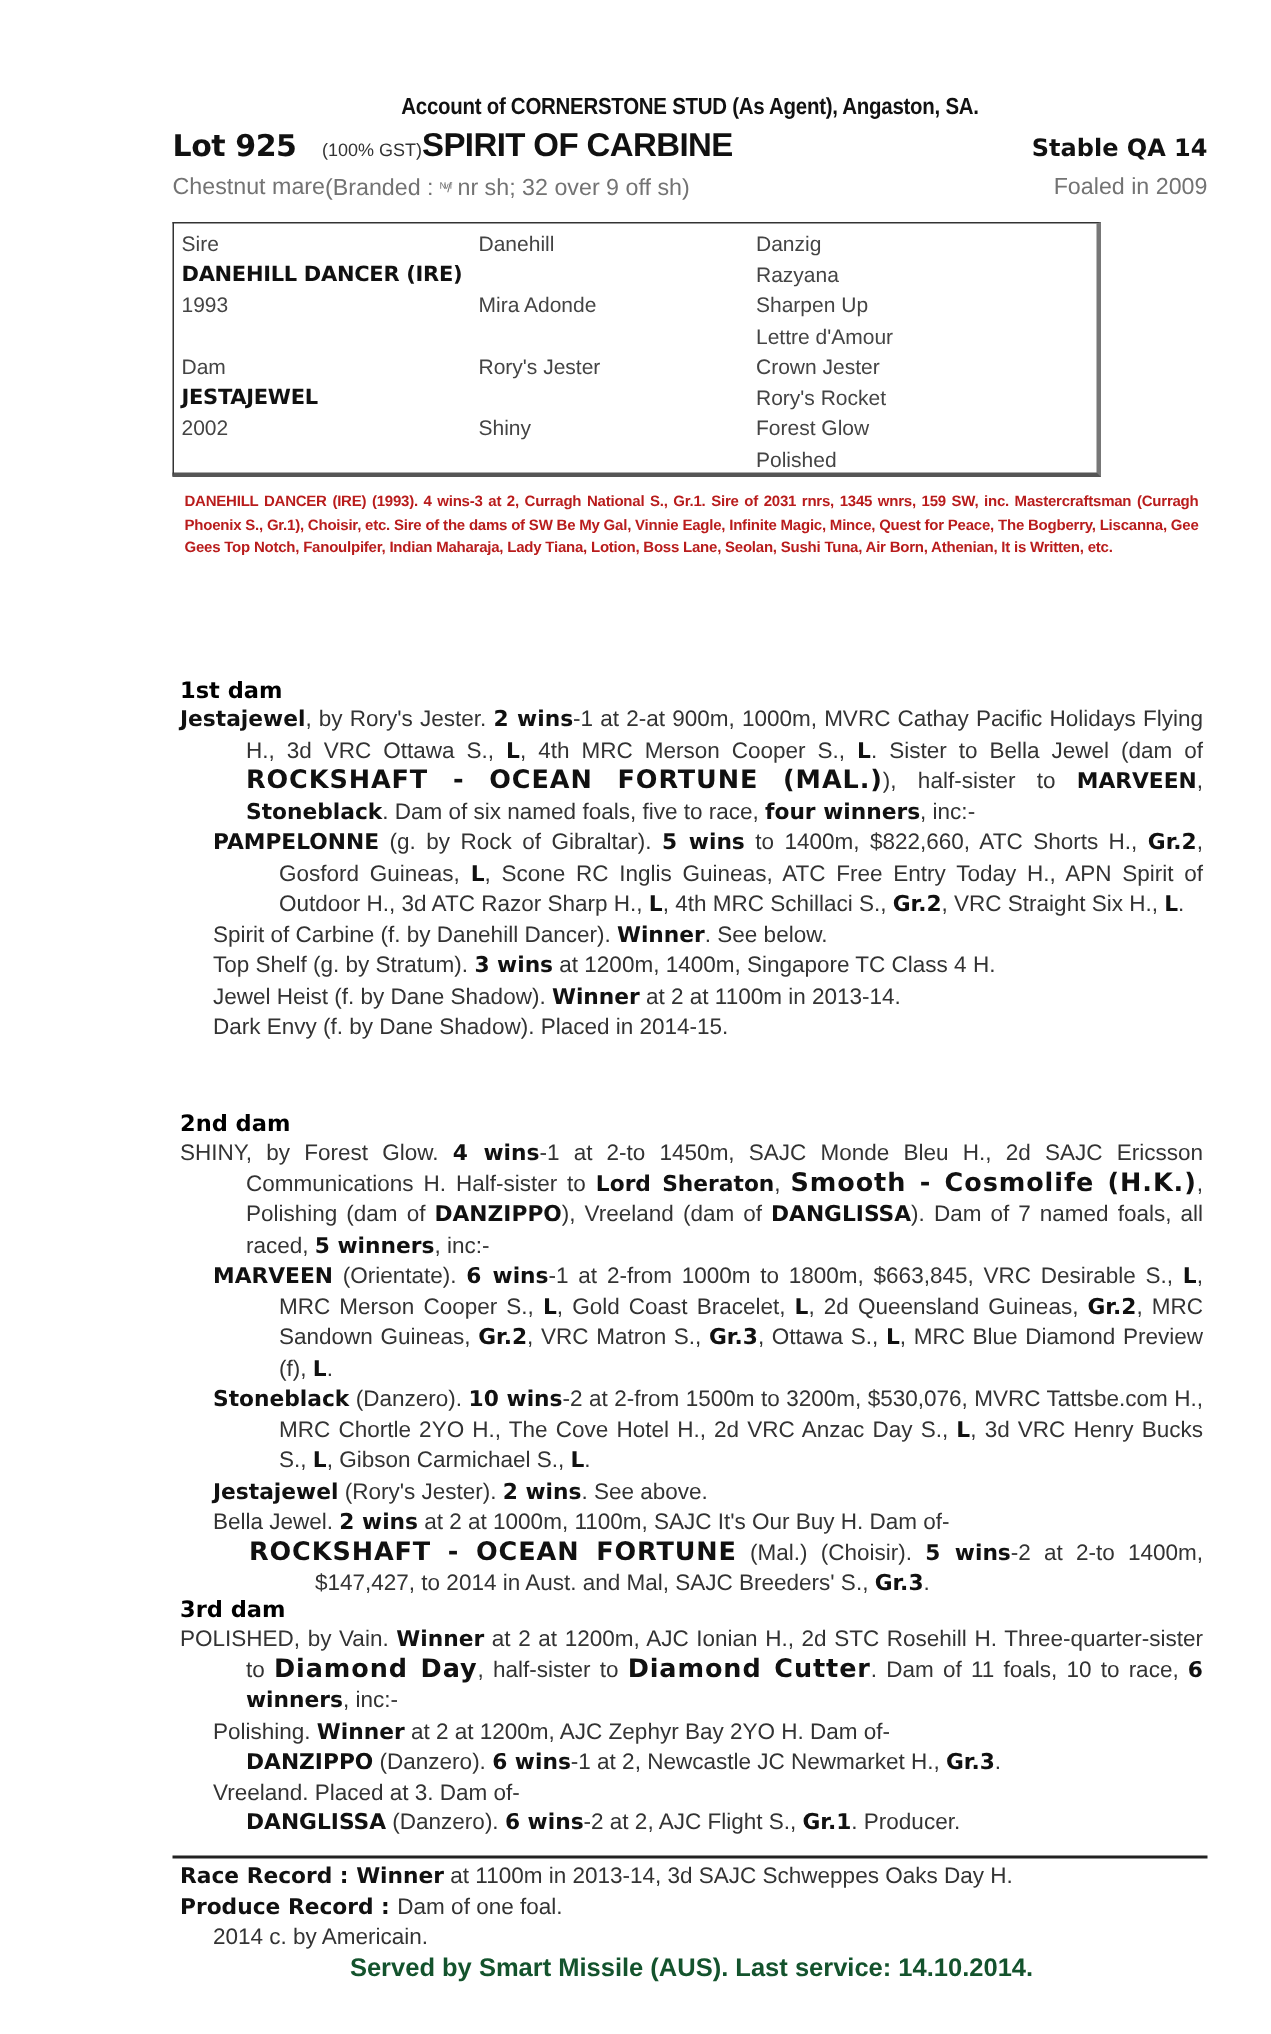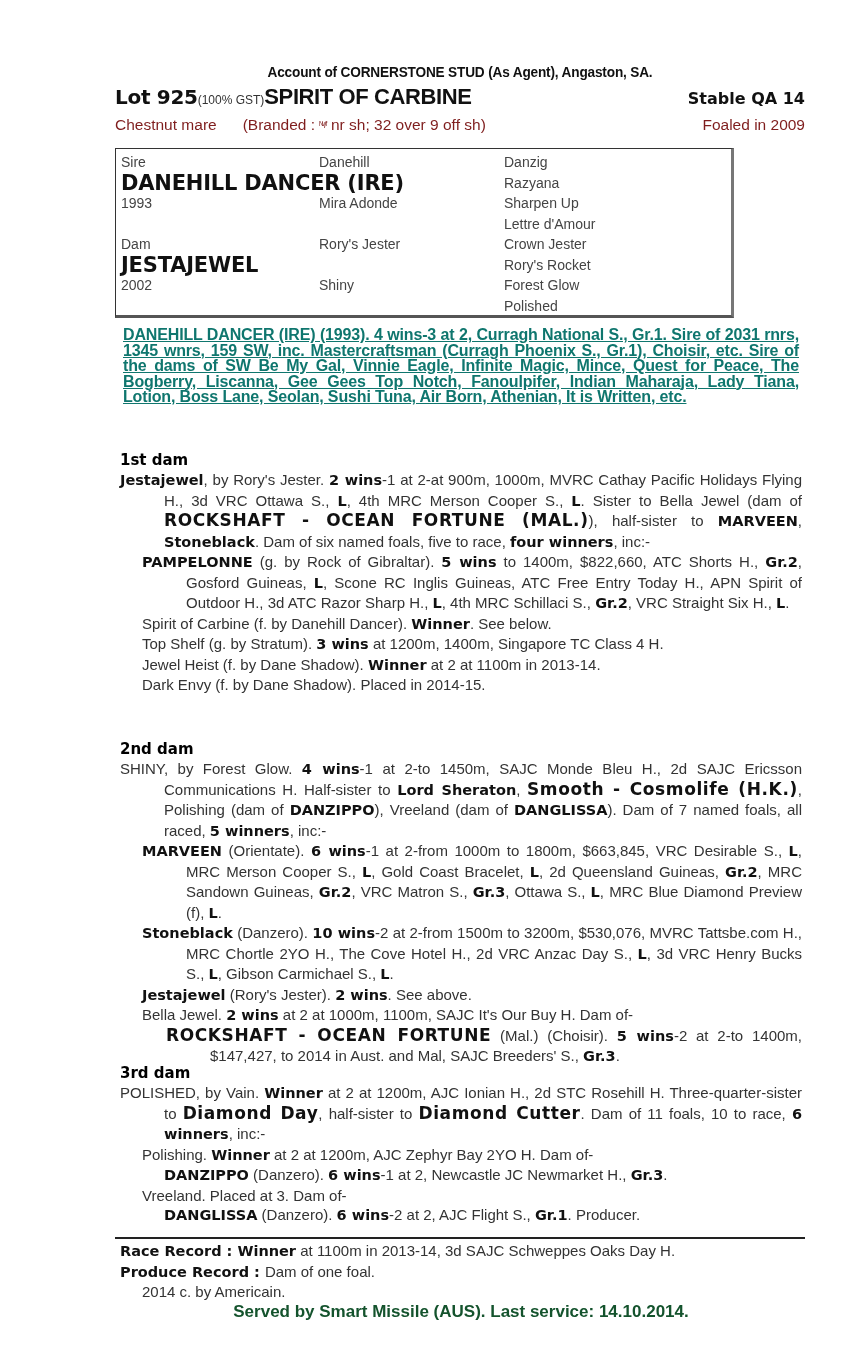--- a/index.html
+++ b/index.html
@@ -1,40 +1,40 @@
 <!DOCTYPE html>
 <html><head>
   <meta charset="utf-8">
   <style>
     html, body { margin: 0; padding: 0; background: #ffffff; }
     body { width: 847px; height: 1356px; position: relative; overflow: hidden; color: #1a1a1a; }
     .page { position: absolute; left: 115px; top: 62px; width: 690px; }
     .account { text-align: center; font-family: "Liberation Sans", sans-serif; font-weight: bold; font-size: 15.5px; letter-spacing: -0.2px; transform: scaleX(0.88); transform-origin: center; height: 20px; line-height: 20px; color: #111; }
     .titlerow { display: flex; align-items: baseline; height: 28px; margin-top: 2px; }
     .lot { font-family: "DejaVu Sans", sans-serif; font-weight: bold; font-size: 20px; color: #111; letter-spacing: -0.3px; }
-    .gst { font-family: "Liberation Sans", sans-serif; font-size: 12px; color: #333; margin-left: 0; }
+    .gst { font-family: "Liberation Sans", sans-serif; font-size: 12px; color: #333; margin-left: 17px; }
     .horse { font-family: Liberation Sans, sans-serif; font-weight: bold; font-size: 22px; color: #111; letter-spacing: -0.4px; }
     .stable { margin-left: auto; font-family: "DejaVu Sans", sans-serif; font-weight: bold; font-size: 16px; color: #111; }
-    .inforow { display: flex; font-family: "Liberation Sans", sans-serif; font-size: 15.5px; color: #7f1d1d; height: 22px; line-height: 22px; margin-top: 2px; gap: 26px; }
+    .inforow { display: flex; font-family: "Liberation Sans", sans-serif; font-size: 15.5px; color: #737373; height: 22px; line-height: 22px; margin-top: 2px; }
     .inforow .brand { }
     .inforow .foaled { margin-left: auto; }
     .brand-glyph { font-size: 9px; letter-spacing: -1px; vertical-align: 2px; }
 
     .pedbox { position: absolute; left: 0; top: 86px; width: 619px; height: 170px; border: 1.5px solid #333; border-right: 3px solid #777; border-bottom: 3px solid #555; box-sizing: border-box; }
     .ped-left { position: absolute; left: 5px; top: 3px; width: 380px; font-family: "Liberation Sans", sans-serif; }
     .ped-row { position: relative; height: 20.5px; line-height: 20.5px; font-size: 14px; color: #444; }
     .ped-row .c1 { position: absolute; left: 0; }
     .ped-row .c2 { position: absolute; left: 198px; }
-    .ped-name { font-family: "DejaVu Sans", sans-serif; font-weight: bold; font-size: 21px; color: #111; letter-spacing: -0.2px; }
+    .ped-name { font-family: "DejaVu Sans", sans-serif; font-weight: bold; font-size: 14px; color: #111; letter-spacing: -0.2px; }
     .ped-right { position: absolute; left: 388px; top: 3px; width: 294px; font-family: "Liberation Sans", sans-serif; }
     .gg-row { display: flex; height: 20.5px; line-height: 20.5px; font-size: 14px; color: #444; overflow: hidden; flex-direction: column; }
     .gg-row .dots { flex: 1; overflow: hidden; white-space: nowrap; letter-spacing: 0.5px; }
     .gg-row .dots::after { content: "......................................................................................"; }
 
-    .sire-summary { position: absolute; left: 8px; top: 265px; width: 676px; font-family: "Liberation Sans", sans-serif; font-weight: bold; font-size: 16px; line-height: 15.5px; text-align: justify; color: #0f766e; letter-spacing: -0.15px; text-decoration: underline; }
+    .sire-summary { position: absolute; left: 8px; top: 265px; width: 676px; font-family: "Liberation Sans", sans-serif; font-weight: bold; font-size: 10px; line-height: 15.5px; text-align: justify; color: #b91c1c; letter-spacing: -0.15px; }
 
     .section { position: absolute; left: 5px; width: 682px; font-family: "Liberation Sans", sans-serif; font-size: 15px; line-height: 19.5px; color: #333; }
     .sec-title { font-family: "DejaVu Sans", sans-serif; font-weight: bold; font-size: 15px; color: #000000; height: 20px; line-height: 20px; }
     .para { text-align: justify; }
     .hang0 { padding-left: 44px; text-indent: -44px; }
     .hang2 { padding-left: 88px; text-indent: -44px; }
     .lvl1b { padding-left: 66px; text-indent: -44px; }
     .b { font-family: "DejaVu Sans", sans-serif; font-weight: bold; color: #111; font-size: 14.5px; }
     .bl { font-family: "DejaVu Sans", sans-serif; font-weight: bold; color: #111; font-size: 17px; letter-spacing: 0.6px; }
 

